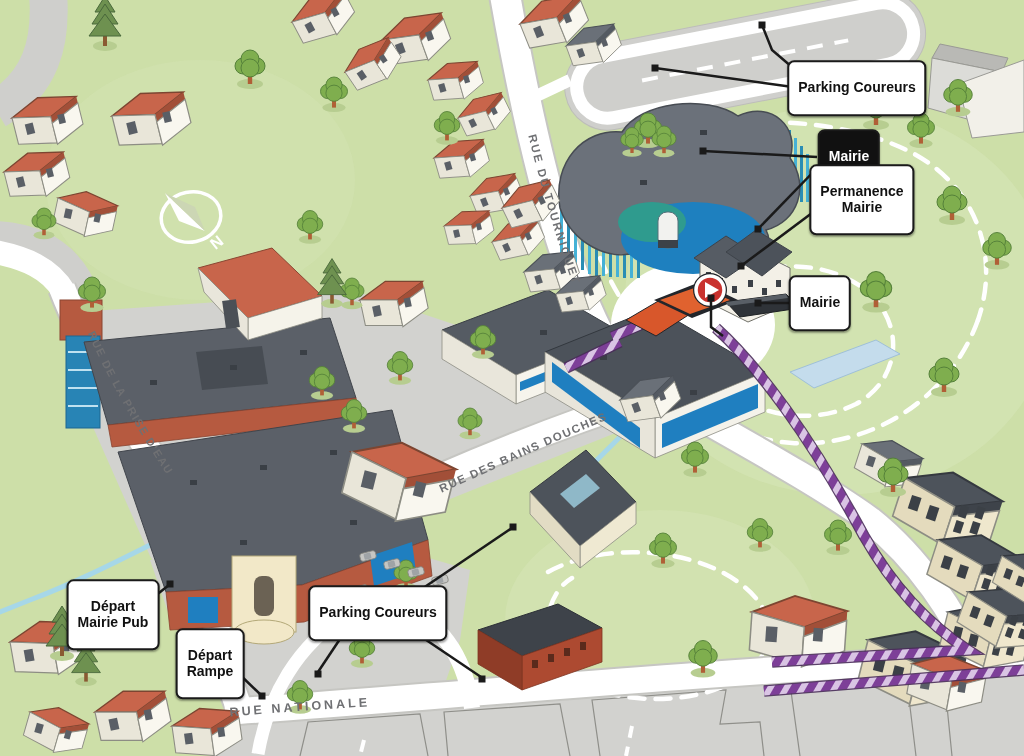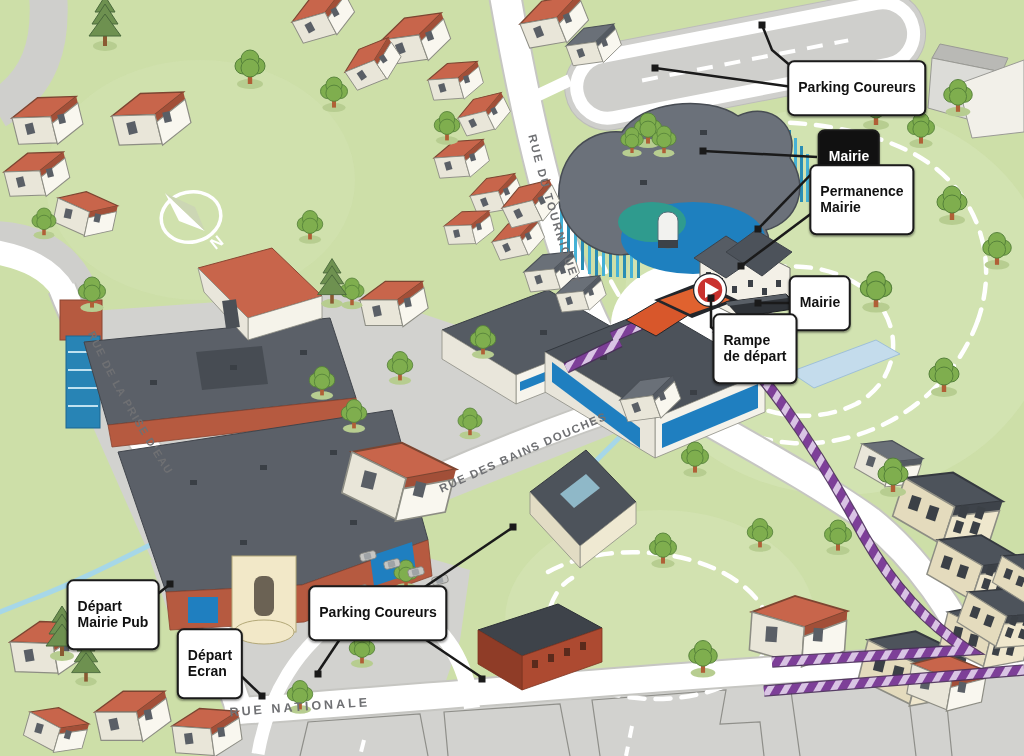--- a/index.html
+++ b/index.html
@@ -7,21 +7,21 @@
          font-family:"Liberation Sans",sans-serif;}
   .stage svg{position:absolute;left:0;top:0;}
   .grass{fill:var(--grass,#cddfa8);}
   .treeG{fill:var(--tree-green,#7fae4e);stroke:#55813a;stroke-width:1;}
   .pineG{fill:var(--pine-green,#6e9150);stroke:#49683b;stroke-width:1;}
   .roofRed{fill:var(--roof-red,#c8654b);}
   .street{fill:var(--street-text,#6f7073);font-weight:bold;}
   .callout{position:absolute;transform:translate(-50%,-50%);
     background:var(--label-bg,#fff);color:var(--label-text,#111);
     border:2.5px solid #1a1a1a;border-radius:7px;padding:18px 9px;
-    font-size:14px;font-weight:bold;line-height:1.12;text-align:left;
+    font-size:14px;font-weight:bold;line-height:1.12;text-align:center;
     white-space:nowrap;box-shadow:0 1px 2px rgba(0,0,0,.35);}
   .callout.dark{background:var(--mairie-label-bg,#111);color:var(--mairie-label-text,#fff);}
 </style>
 </head>
 <body>
 
 <div class="stage">
 <svg width="1024" height="756" viewBox="0 0 1024 756">
   <defs>
     <pattern id="routeStripes" width="14" height="14" patternUnits="userSpaceOnUse" patternTransform="rotate(30)">
@@ -447,26 +447,22 @@
   </g>
 </svg>
 
 <div class="callout" style="left:857px;top:88px">Parking Coureurs</div>
 <div class="callout dark" style="left:849px;top:157px">Mairie</div>
 <div class="callout" style="left:862px;top:200px">
   <div>Permanence</div>
   <div>Mairie</div>
 </div>
 <div class="callout" style="left:820px;top:303px">Mairie</div>
-<div class="callout" style="left:755px;top:349px">
-  <div>Rampe</div>
-  <div>de départ</div>
-</div>
 <div class="callout" style="left:113px;top:615px">
   <div>Départ</div>
   <div>Mairie Pub</div>
 </div>
 <div class="callout" style="left:210px;top:664px">
   <div>Départ</div>
-  <div>Ecran</div>
+  <div>Rampe</div>
 </div>
 <div class="callout" style="left:378px;top:613px">Parking Coureurs</div>
 </div>
 
 </body></html>

